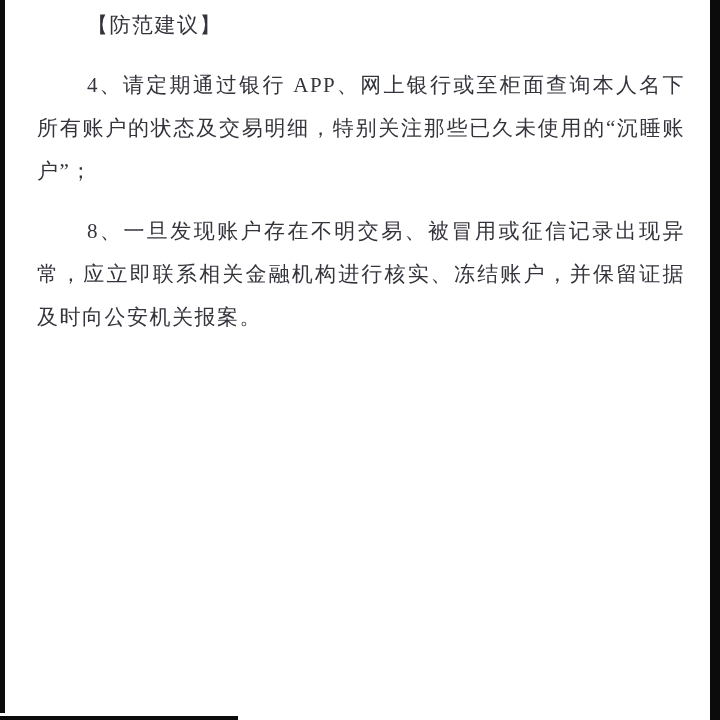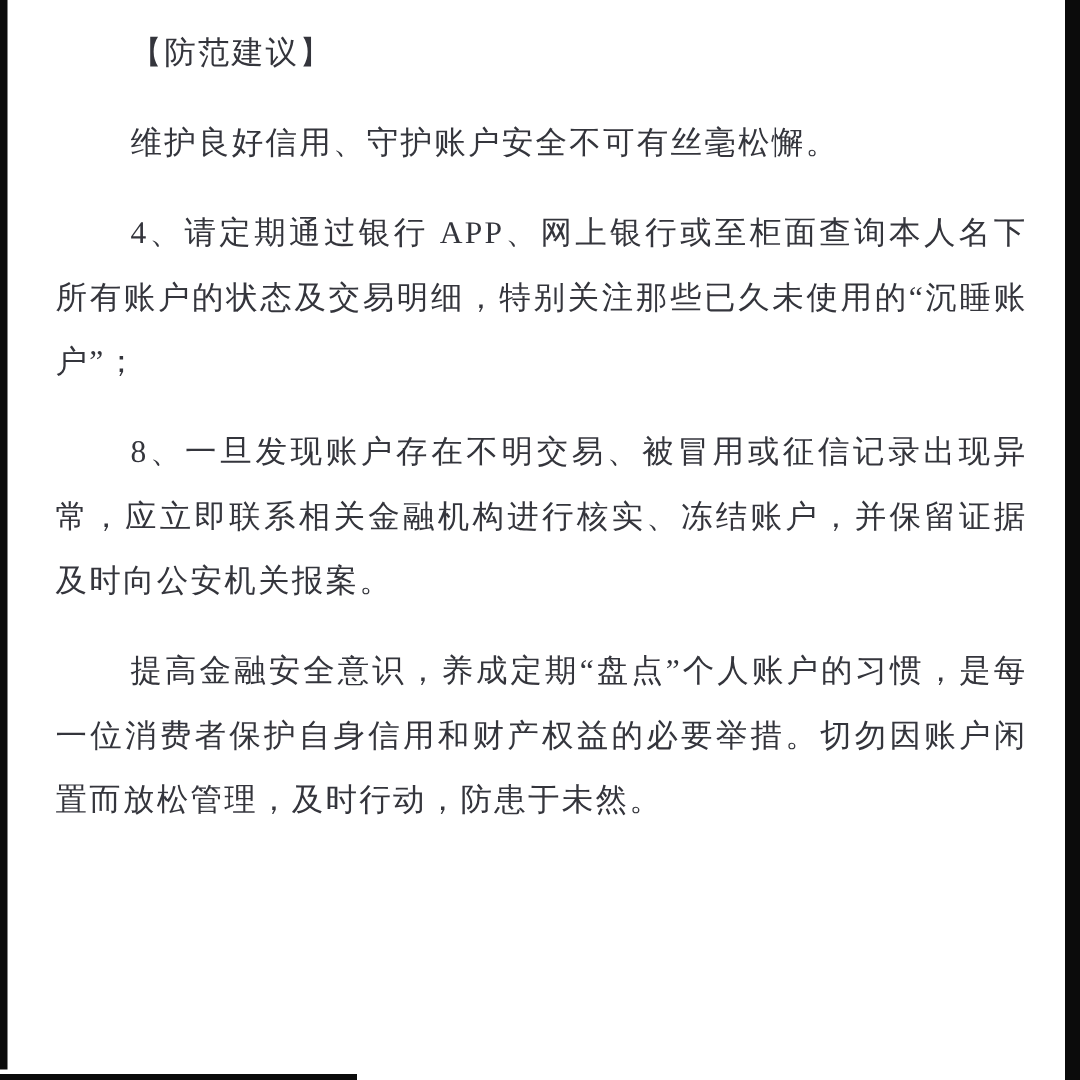--- a/index.html
+++ b/index.html
@@ -10,21 +10,21 @@
     width: 720px;
     height: 720px;
     background: #ffffff;
     position: relative;
     overflow: hidden;
     font-family: "Liberation Serif", "DejaVu Serif", serif;
   }
   .page {
     position: absolute;
     left: 37px;
-    top: 14px;
+    top: 4px;
     width: 648px;
     color: #34353c;
     font-size: 21px;
     line-height: 43px;
     text-align: justify;
     text-justify: inter-ideograph;
   }
   .doc-heading {
     margin: 0 0 17px 0;
     font-size: 21px;
@@ -49,17 +49,15 @@
 </style>
 </head>
 <body>
 
 <div class="edge edge-left"></div>
 <div class="edge edge-right"></div>
 <div class="edge edge-bottom"></div>
 
 <div class="page">
   <h1 class="doc-heading">【防范建议】</h1>
-  <p>维护良好信用、守护账户安全不可有丝毫松懈。</p>
   <p>4、请定期通过银行 APP、网上银行或至柜面查询本人名下所有账户的状态及交易明细，特别关注那些已久未使用的“沉睡账户”；</p>
   <p>8、一旦发现账户存在不明交易、被冒用或征信记录出现异常，应立即联系相关金融机构进行核实、冻结账户，并保留证据及时向公安机关报案。</p>
-  <p>提高金融安全意识，养成定期“盘点”个人账户的习惯，是每一位消费者保护自身信用和财产权益的必要举措。切勿因账户闲置而放松管理，及时行动，防患于未然。</p>
 </div>
 
 </body></html>

